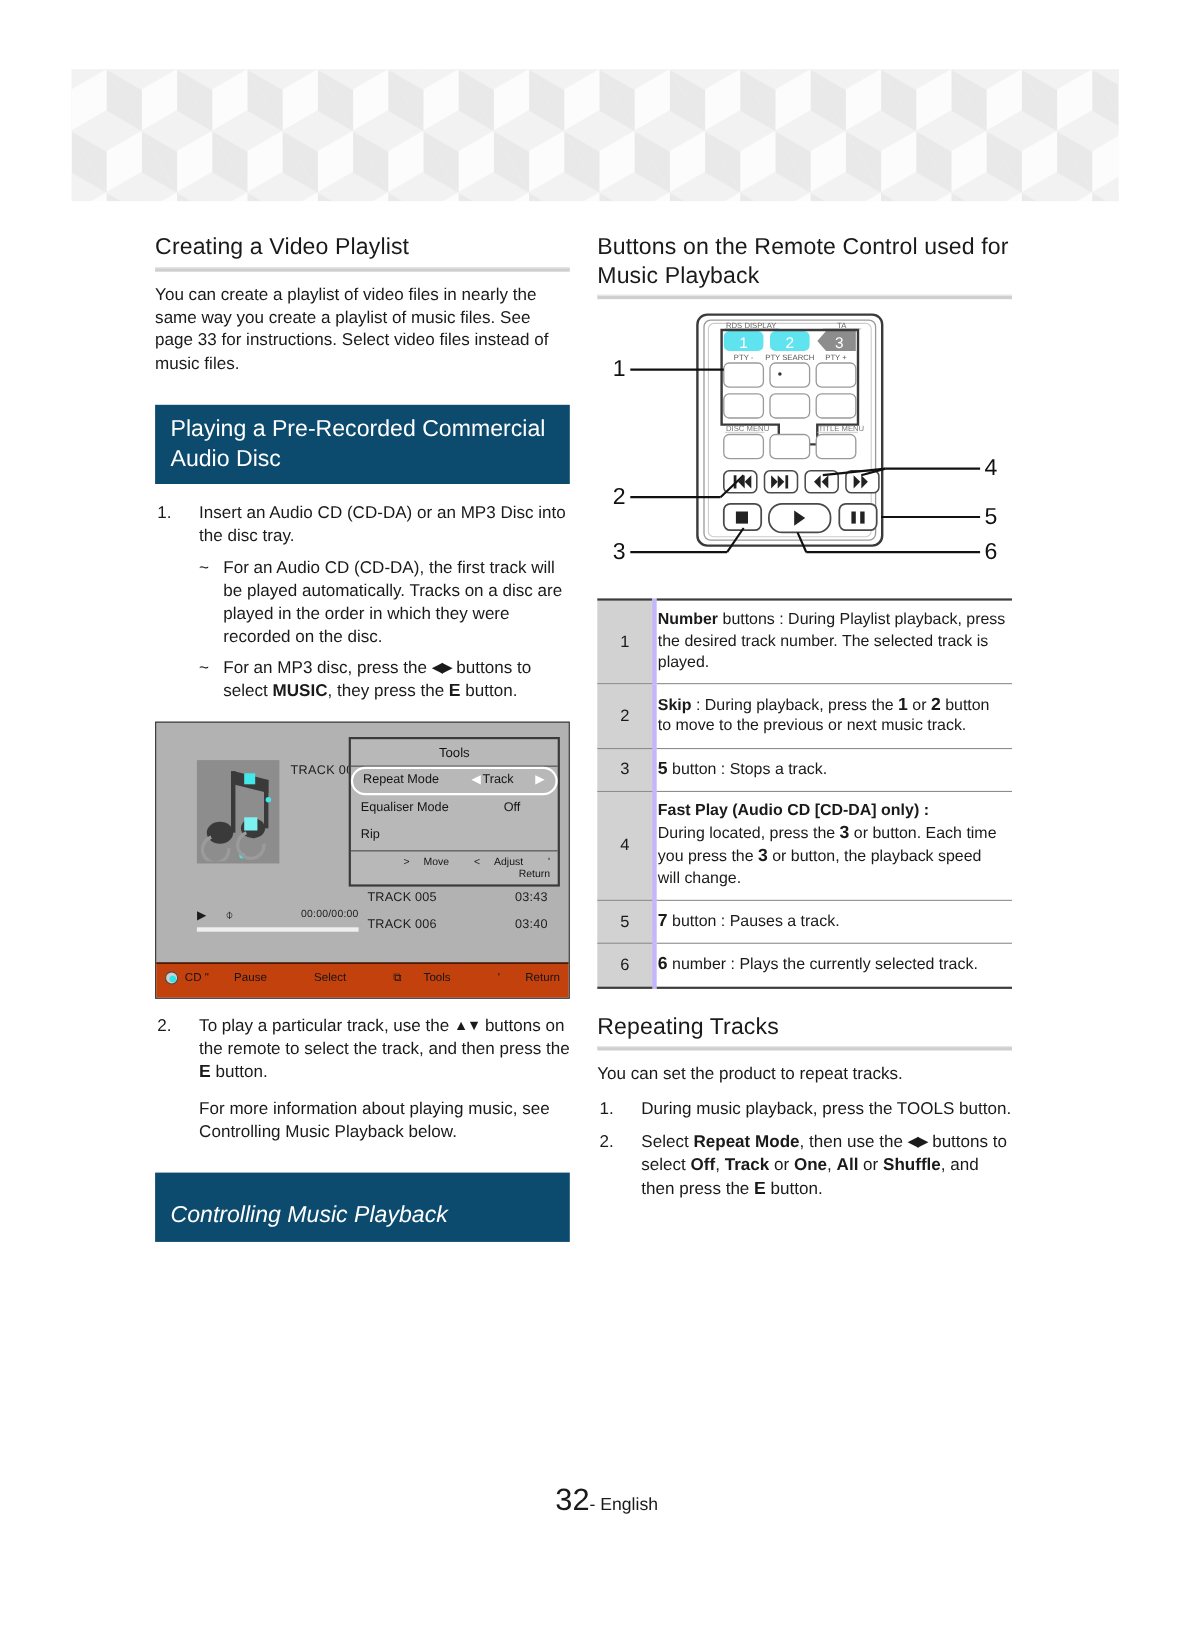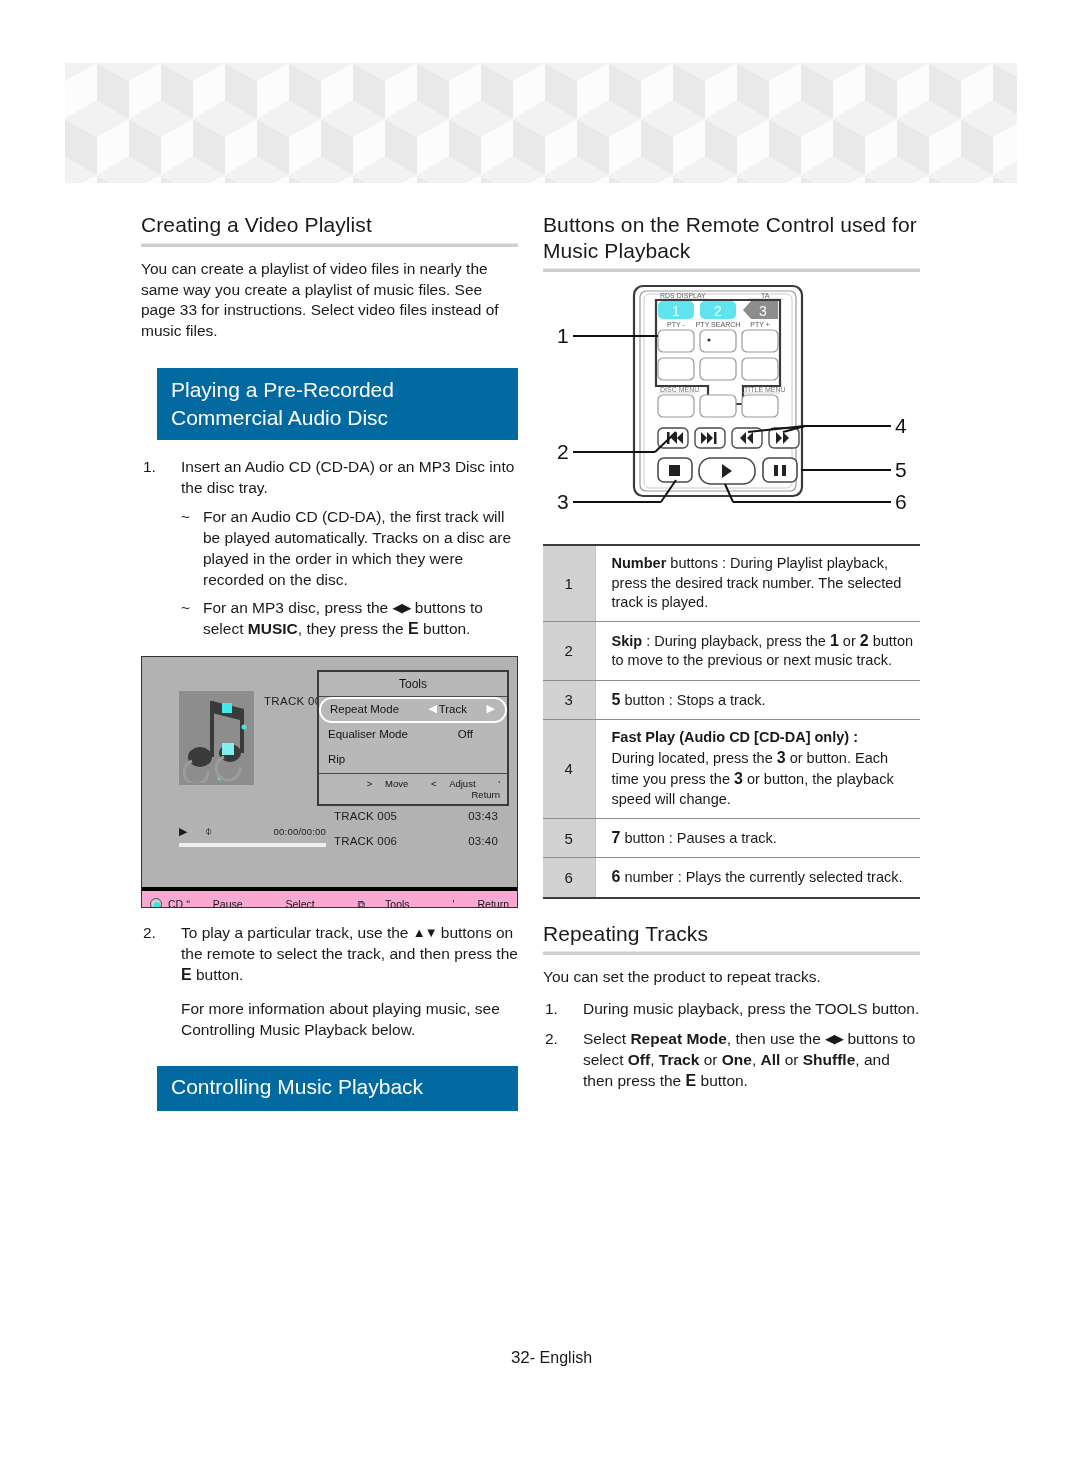--- a/index.html
+++ b/index.html
@@ -42,26 +42,26 @@
   
   h2.sec {
     font-size: 21px; font-weight: 400; color:#1a1a1a;
     margin: 0 0 5px 0; line-height: 1.22; letter-spacing: .1px;
   }
   .rule {
     height:4px; background:#cfcfcf; margin:0 0 9px 0;
     border-top:1px solid #e8e8e8;
   }
   .darkbar {
-    background:#0369a1; color:#ffffff;
+    background:#0c4a6e; color:#ffffff;
     font-size:21px; line-height:1.3;
     padding:8px 14px 9px 14px;
-    margin: 26px 0 16px 16px;
-  }
-  .darkbar.single { padding-top:7px; padding-bottom:10px; }
+    margin: 26px 0 16px 0;
+  }
+  .darkbar.single { padding-top:25px; padding-bottom:10px;font-style:italic; }
 
   
   p.body {
     font-size:15.5px; line-height:1.35; margin:12px 0 10px 0;
     color:#1a1a1a;
   }
   .numlist { margin:0; padding:0; list-style:none; }
   .numlist > li {
     position:relative; padding-left:40px;
     font-size:15.5px; line-height:1.36; margin-bottom:9px;
@@ -105,22 +105,22 @@
     background:#efefef;
   }
   #cd-shot .tracklist { position:absolute; left:192px; top:128px; width:164px; }
   #cd-shot .tracklist .trow {
     position:relative; height:25px; font-size:11.5px; color:#1c1c1c;
     letter-spacing:.2px;
   }
   #cd-shot .tracklist .trow .tn { position:absolute; left:0; top:0; }
   #cd-shot .tracklist .trow .tt { position:absolute; right:0; top:0; }
   #cd-shot .botbar {
-    position:absolute; left:0; right:0; bottom:0; height:20px;
-    background:#f9a8d4; border-top:4px solid #000000;
+    position:absolute; left:0; right:0; bottom:0; height:32px;
+    background:#c2410c; border-top:1px solid #000000;
     font-size:10.5px; color:#151515;
   }
   #cd-shot .botbar .cdlbl { position:absolute; left:9px; top:7px; }
   #cd-shot .botbar .cdot {
     position:absolute; left:8px; top:7px; width:12px; height:12px;
     border-radius:50%; border:1px solid #4a4a4a; background:#cfcfcf;
   }
   #cd-shot .botbar .cdot i {
     position:absolute; left:3px; top:3px; width:6px; height:6px;
     border-radius:50%; background:#2ee6e6; display:block;
@@ -166,32 +166,32 @@
     width:377px; border-collapse:collapse; margin:0;
     font-size:14.5px; color:#1a1a1a;
   }
   table.btntable td { vertical-align:middle; }
   table.btntable td.idx {
     width:52px; background:#d2d2d2; text-align:center;
     border-bottom:1px solid #8d8d8d; font-size:15px;
     padding:8px 0;
   }
   table.btntable td.desc {
-    border-bottom:1px solid #8d8d8d; border-left:1px solid #c4b5fd;
-    padding:8px 6px 9px 16px; line-height:1.33;
+    border-bottom:1px solid #8d8d8d; border-left:4px solid #c4b5fd;
+    padding:8px 6px 9px 1px; line-height:1.33;
   }
   table.btntable tr:first-child td { border-top:2px solid #3c3c3c; }
   table.btntable tr:last-child td { border-bottom:2px solid #3c3c3c; }
 
   
   #footer {
     position:absolute; left:0; right:0; top:1348px;
     text-align:center; color:#1a1a1a;
   }
-  #footer .pg { font-size:17px; letter-spacing:0;margin-left:23px; }
+  #footer .pg { font-size:28px; letter-spacing:0;margin-left:23px; }
   #footer .lang { font-size:16px; }
 </style>
 </head>
 <body>
 
 <div id="banner">
   <div class="cube-layer"></div>
 </div>
 
 <div class="col" id="col-left">

